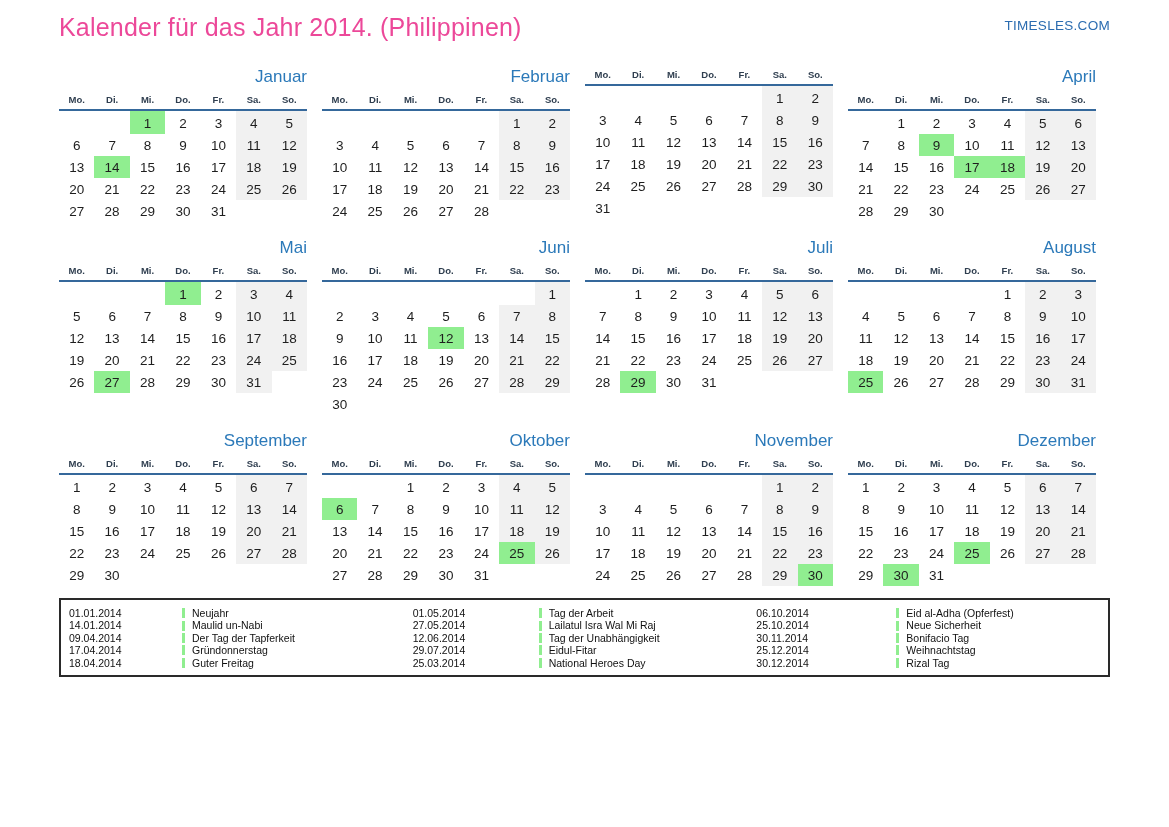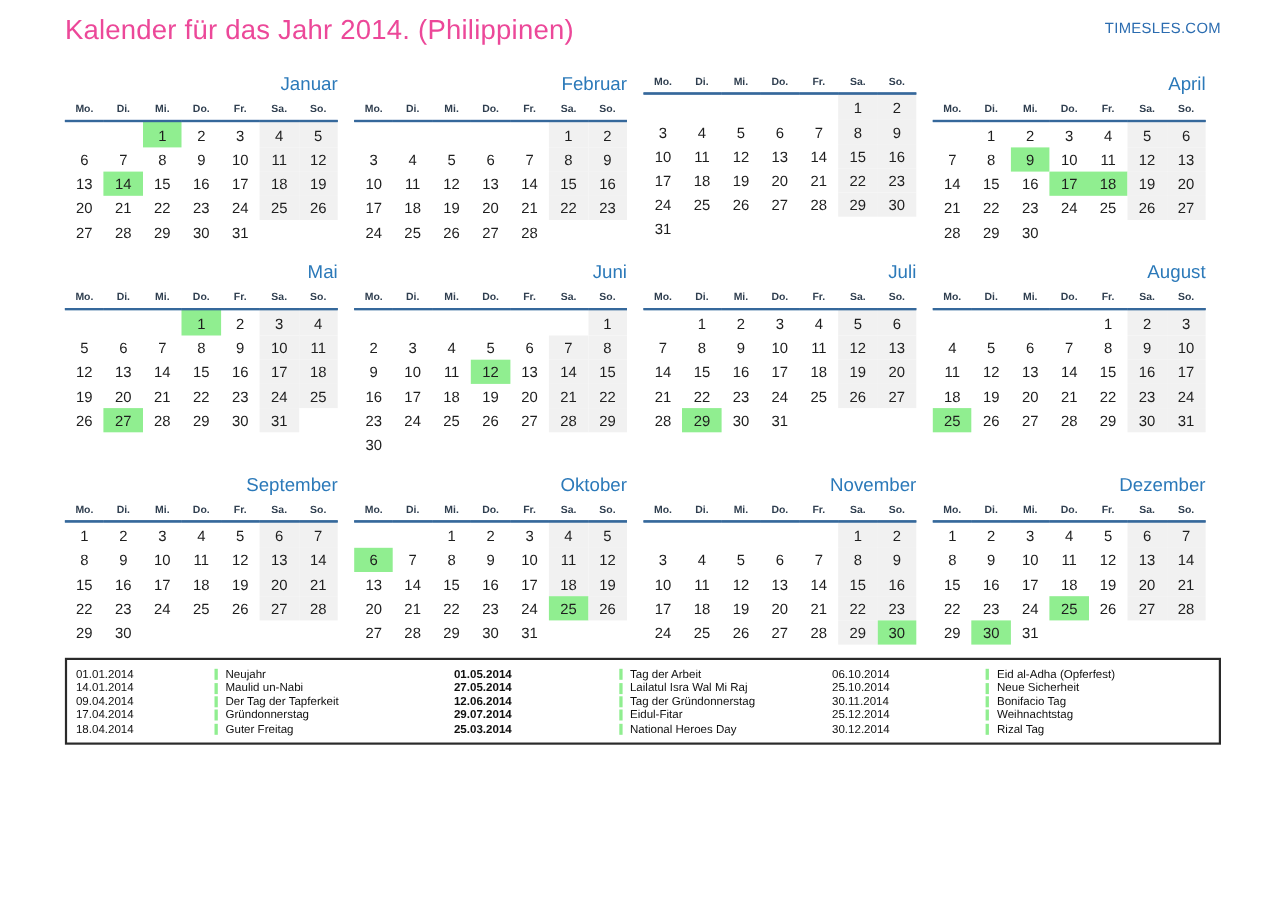--- a/index.html
+++ b/index.html
@@ -32,22 +32,22 @@
   td.hl{background:var(--holiday-green,#90ee90);}
 
   
   .legend{
     margin-top:12px;border:2px solid #2a2a2a;
     display:flex;padding:7px 8px 6px 8px;box-sizing:border-box;
   }
   .legend-group{flex:1;min-width:0;}
   .legend-row{display:flex;align-items:center;font-size:10.5px;line-height:12.4px;color:#101010;white-space:nowrap;}
   .l-date{flex:none;}
-  .legend-group:nth-child(1) .l-date{width:126px;}
-  .legend-group:nth-child(2) .l-date{width:150px;font-weight:bold;}
+  .legend-group:nth-child(1) .l-date{width:113px;}
+  .legend-group:nth-child(2) .l-date{width:126px;}
   .legend-group:nth-child(3) .l-date{width:140px;}
   .l-name{display:flex;align-items:center;min-width:0;}
   .holiday-bar{flex:none;width:3px;height:10px;background:var(--holiday-green,#90ee90);margin-right:7px;}
 </style>
 </head>
 <body>
 
 <div class="page">
   <div class="topbar">
     <h1 class="page-title">Kalender für das Jahr 2014. (Philippinen)</h1>
@@ -891,21 +891,21 @@
           <span class="l-date">27.05.2014</span>
           <span class="l-name">
             <span class="holiday-bar"></span>
             <span>Lailatul Isra Wal Mi Raj</span>
           </span>
         </div>
         <div class="legend-row">
           <span class="l-date">12.06.2014</span>
           <span class="l-name">
             <span class="holiday-bar"></span>
-            <span>Tag der Gründonnerstag</span>
+            <span>Tag der Unabhängigkeit</span>
           </span>
         </div>
         <div class="legend-row">
           <span class="l-date">29.07.2014</span>
           <span class="l-name">
             <span class="holiday-bar"></span>
             <span>Eidul-Fitar</span>
           </span>
         </div>
         <div class="legend-row">

